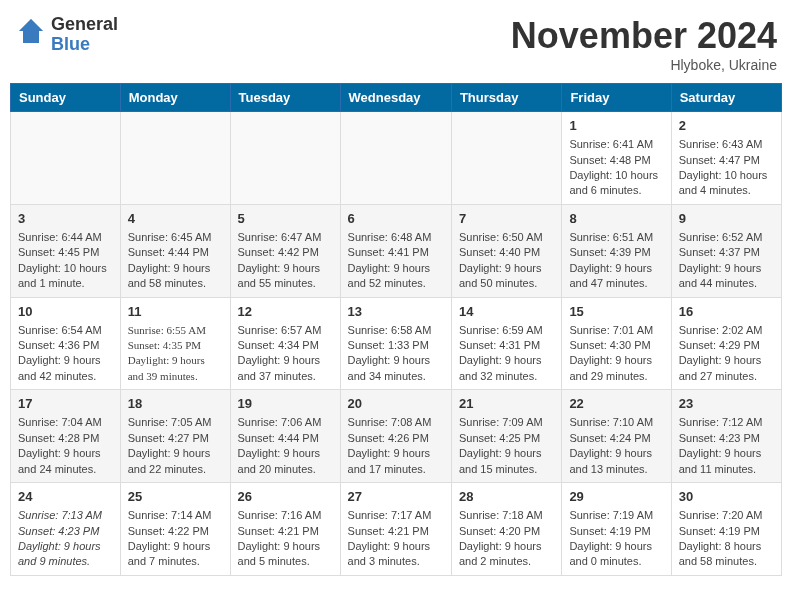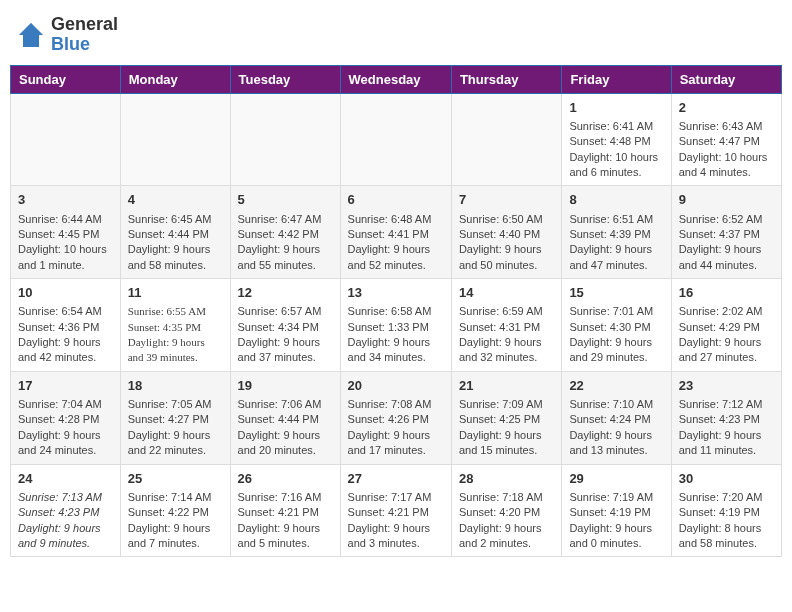--- a/index.html
+++ b/index.html
@@ -12,21 +12,21 @@
     }
     .header {
       display: flex;
       justify-content: space-between;
       align-items: flex-start;
       margin-bottom: 10px;
       padding: 5px 5px 0 5px;
     }
     .logo {
       display: flex;
-      align-items: center;
+      align-items: flex-start;
       gap: 4px;
     }
     .logo-text {
       display: flex;
       flex-direction: column;
       line-height: 1.1;
     }
     .logo-general {
       font-size: 18px;
       font-weight: bold;
@@ -51,21 +51,21 @@
     }
     .location {
       font-size: 14px;
       color: #555;
     }
     .calendar {
       width: 100%;
       border-collapse: collapse;
     }
     .calendar th {
-      background-color: #701a75;
+      background-color: #0369a1;
       color: white;
       text-align: left;
       padding: 6px 8px;
       font-size: 13px;
       font-weight: bold;
       border: 1px solid #2a6aaf;
     }
     .calendar td {
       vertical-align: top;
       padding: 5px 7px;
@@ -103,20 +103,24 @@
 <div class="header">
   <div class="logo">
     <svg class="logo-icon" viewBox="0 0 40 40">
       <polygon points="20,5 35,20 30,20 30,35 10,35 10,20 5,20" fill="#3a7abf"></polygon>
       <polygon points="20,5 35,20 28,20 28,30 12,30 12,20 5,20" fill="#3a7abf" opacity="0.6"></polygon>
     </svg>
     <div class="logo-text">
       <span class="logo-general">General</span>
       <span class="logo-blue">Blue</span>
     </div>
+  </div>
+  <div class="title-area">
+    <div class="month-title">November 2024</div>
+    <div class="location">Hlyboke, Ukraine</div>
   </div>
 </div>
 
 <table class="calendar">
   <thead>
     <tr>
     <th>Sunday</th>
         <th>Monday</th>
         <th>Tuesday</th>
         <th>Wednesday</th>

